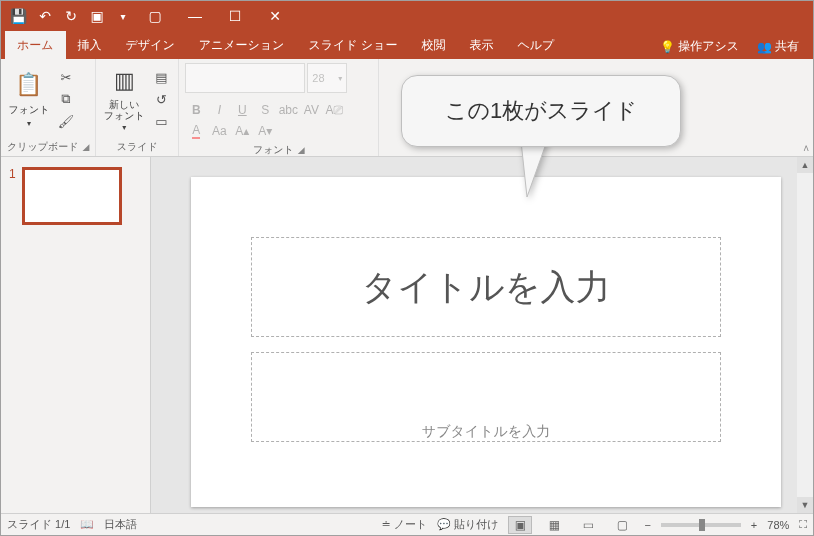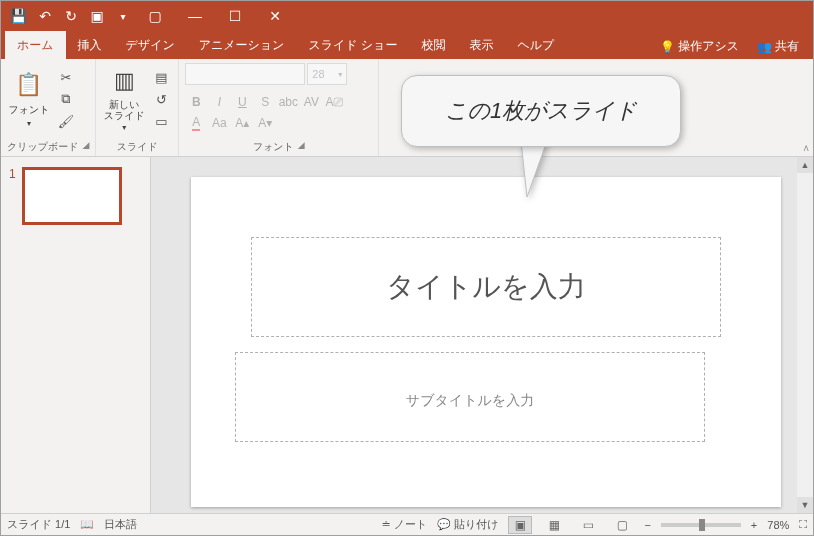--- a/index.html
+++ b/index.html
@@ -17,50 +17,50 @@
 .tabs { height: 28px; background: #b7472a; display: flex; align-items: flex-end; padding-left: 4px; gap: 0; color: #fff; font-size: 12px; }
 .tab { padding: 6px 12px 5px; cursor: pointer; white-space: nowrap; }
 .tab.active { background: #f3f2f1; color: #b7472a; }
 .tabs-right { margin-left: auto; display: flex; align-items: center; padding-right: 8px; gap: 6px; }
 .tabs-right .titem { display: flex; align-items: center; gap: 3px; padding: 4px 6px; cursor: pointer; font-size: 12px; }
 
 
 .ribbon { height: 98px; background: #f3f2f1; border-bottom: 1px solid #d0d0d0; display: flex; position: relative; }
 .group { border-right: 1px solid #e0e0e0; padding: 4px 6px 2px; display: flex; flex-direction: column; }
 .group-body { flex: 1; display: flex; align-items: flex-start; gap: 4px; }
-.group-label { font-size: 10px; color: #666; text-align: center; padding-top: 2px; display: flex; justify-content: center; gap: 4px; }
+.group-label { font-size: 10px; color: #666; text-align: center; padding-top: 2px; display: flex; justify-content: center; align-items: center; gap: 4px; }
 .dlaunch { font-size: 9px; color: #888; cursor: pointer; }
 .bigbtn { display: flex; flex-direction: column; align-items: center; justify-content: center; width: 44px; height: 70px; cursor: pointer; font-size: 10px; color: #444; gap: 2px; }
 .bigbtn .ico { width: 32px; height: 32px; display: flex; align-items: center; justify-content: center; font-size: 22px; }
 .minicol { display: flex; flex-direction: column; gap: 2px; padding-top: 4px; }
 .minibtn { width: 22px; height: 20px; display: flex; align-items: center; justify-content: center; font-size: 13px; color: #555; cursor: pointer; }
 .fontrow { display: flex; gap: 2px; opacity: 0.45; }
-.fontcombo { border: 1px solid #c0c0c0; background: #fff; height: 22px; font-size: 11px; padding: 0 4px; display: flex; align-items: center; color: #888; }
+.fontcombo { border: 1px solid #c0c0c0; background: #fff; height: 30px; font-size: 11px; padding: 0 4px; display: flex; align-items: center; color: #888; }
 .fontcombo.name { width: 120px; }
 .fontcombo.size { width: 40px; justify-content: space-between; }
 .fontbtns { display: flex; gap: 1px; flex-wrap: wrap; width: 180px; margin-top: 3px; opacity: 0.4; }
 .fbtn { width: 22px; height: 20px; display: flex; align-items: center; justify-content: center; font-size: 12px; color: #555; }
 .collapse-caret { position: absolute; right: 4px; bottom: 2px; font-size: 10px; color: #888; cursor: pointer; }
 
 
-.callout { position: absolute; left: 400px; top: 74px; width: 280px; height: 72px; background: #f6f6f6; border: 1px solid #bfbfbf; border-radius: 16px; display: flex; align-items: center; justify-content: center; font-size: 22px; color: #333; z-index: 10; filter: drop-shadow(2px 2px 3px rgba(0,0,0,0.25)); font-style: italic; }
+.callout { position: absolute; left: 400px; top: 74px; width: 280px; height: 72px; background: #f6f6f6; border: 1px solid #bfbfbf; border-radius: 16px; display: flex; align-items: center; justify-content: center; font-size: 22px; color: #333; z-index: 10; filter: drop-shadow(2px 2px 3px rgba(0,0,0,0.25)); }
 .callout-tail { position: absolute; left: 510px; top: 140px; width: 0; height: 0; z-index: 9; }
 .callout-tail svg { filter: drop-shadow(2px 2px 3px rgba(0,0,0,0.25)); }
 
 
 .workspace { position: absolute; top: 156px; bottom: 22px; left: 0; right: 0; display: flex; background: #e6e6e6; }
 .thumbs { width: 150px; background: #f3f2f1; border-right: 1px solid #d0d0d0; padding: 10px 8px; }
 .thumb-wrap { display: flex; gap: 6px; }
 .thumb-num { font-size: 12px; color: #b7472a; }
 .thumb { width: 100px; height: 58px; background: #fff; border: 3px solid #b7472a; cursor: pointer; }
 .editor { flex: 1; position: relative; overflow: hidden; background: #e6e6e6; }
 .slide { position: absolute; left: 40px; top: 20px; width: 590px; height: 330px; background: #fff; box-shadow: 0 1px 3px rgba(0,0,0,0.3); }
 .ph { position: absolute; border: 1px dashed #b0b0b0; display: flex; align-items: center; justify-content: center; color: #888; cursor: text; }
-.ph.title { left: 60px; top: 60px; width: 470px; height: 100px; font-size: 28px; font-weight: 300; color: #555; }
-.ph.subtitle { left: 44px; top: 175px; width: 470px; height: 90px; font-size: 14px; align-items: center; padding-top: 8px; }
+.ph.title { left: 60px; top: 60px; width: 470px; height: 100px; font-size: 35px; font-weight: 300; color: #555; }
+.ph.subtitle { left: 60px; top: 175px; width: 470px; height: 90px; font-size: 14px; align-items: flex-end; padding-top: 8px; }
 .vscroll { position: absolute; right: 0; top: 0; bottom: 0; width: 16px; background: #f0f0f0; }
 .vscroll .sbtn { height: 16px; background: #e0e0e0; display: flex; align-items: center; justify-content: center; font-size: 9px; color: #666; cursor: pointer; }
 .vscroll .sbtn.down { position: absolute; bottom: 0; width: 100%; }
 
 
 .statusbar { position: absolute; bottom: 0; left: 0; right: 0; height: 22px; background: #f3f2f1; border-top: 1px solid #d0d0d0; display: flex; align-items: center; font-size: 11px; color: #555; padding: 0 6px; gap: 10px; }
 .statusbar .spacer { flex: 1; }
 .viewbtn { width: 24px; height: 18px; display: flex; align-items: center; justify-content: center; border: 1px solid transparent; cursor: pointer; font-size: 12px; color: #666; }
 .viewbtn.active { background: #ddd; border-color: #bbb; }
 .zoom-slider { width: 80px; height: 4px; background: #ccc; position: relative; }
@@ -125,21 +125,21 @@
       <span>クリップボード</span>
       <span class="dlaunch">◢</span>
     </div>
   </div>
 
   <div class="group">
     <div class="group-body">
       <div class="bigbtn">
         <div class="ico">▥</div>
         <span style="white-space:pre-line;text-align:center;line-height:1.1;">新しい
-スライド</span>
+フォント</span>
         <span style="font-size:8px;">▾</span>
       </div>
       <div class="minicol">
         <div class="minibtn">▤</div>
         <div class="minibtn">↺</div>
         <div class="minibtn">▭</div>
       </div>
     </div>
     <div class="group-label">
       <span>スライド</span>

